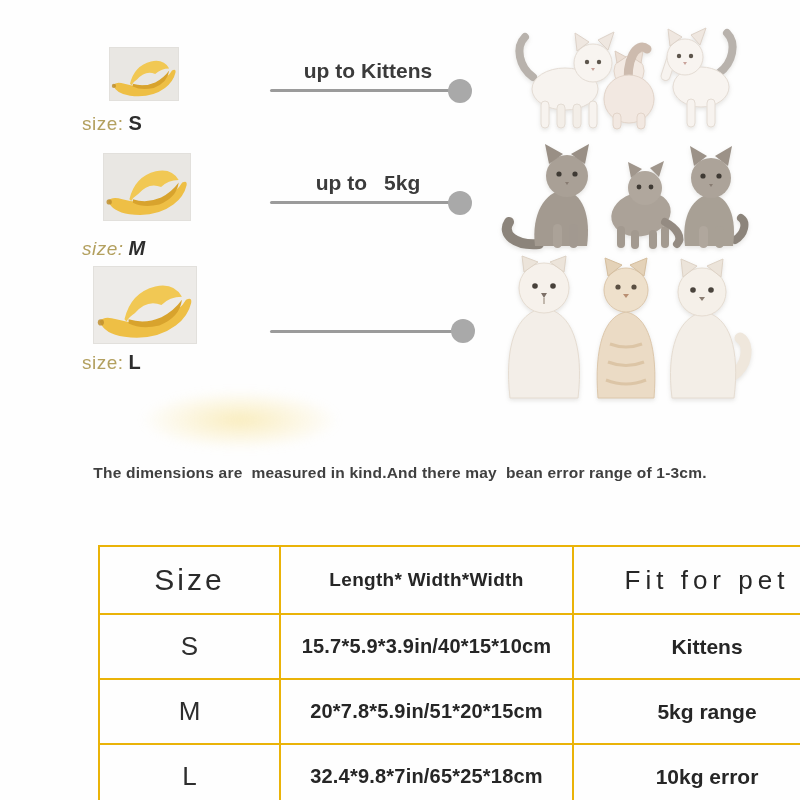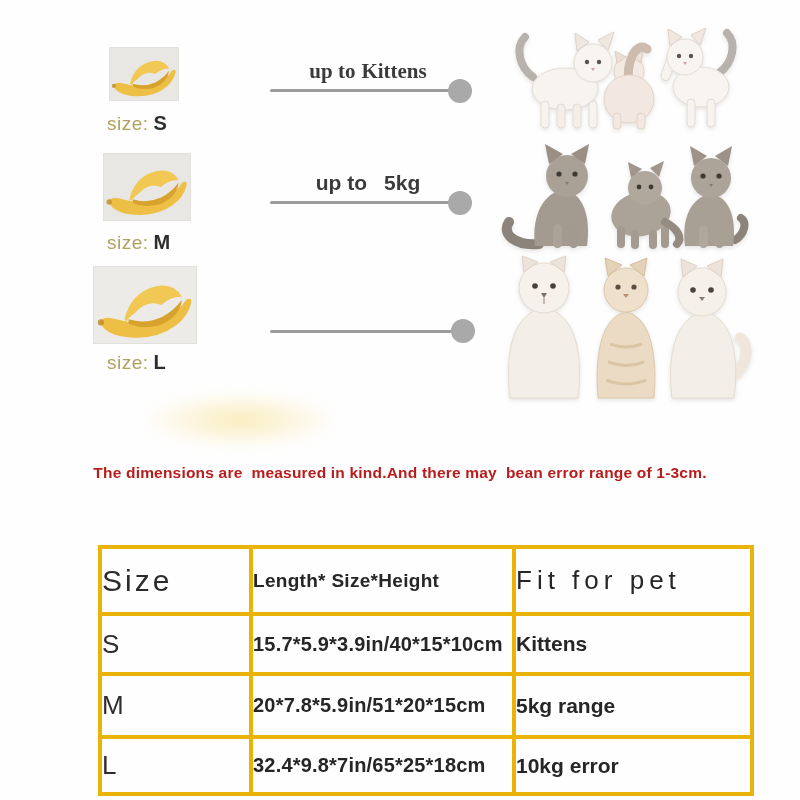--- a/index.html
+++ b/index.html
@@ -8,29 +8,29 @@
     background:#fefefe;overflow:hidden;
     font-family:"Liberation Sans","DejaVu Sans",sans-serif;
     color:#3a3a3a;
   }
   
   .banana-box{position:absolute;background:#e9e7e3;box-shadow:0 0 0 1px #e2e0dc inset;}
   .banana-box svg{display:block;width:100%;height:100%;}
   .box-s{left:109px;top:47px;width:70px;height:54px;}
   .box-m{left:103px;top:153px;width:88px;height:68px;}
   .box-l{left:93px;top:266px;width:104px;height:78px;background:#edebe8;}
-  .size-label{position:absolute;font-size:19px;letter-spacing:.5px;white-space:nowrap;margin-left:25px;}
+  .size-label{position:absolute;font-size:19px;letter-spacing:.5px;white-space:nowrap;}
   .size-label .prefix{color:#b3a05f;}
   .size-label .val{color:#2d2d2d;font-weight:700;font-size:20px;margin-left:5px;}
   .lab-s{left:82px;top:112px;}
-  .lab-m{left:82px;top:231px;}
+  .lab-m{left:82px;top:237px;font-style:italic;}
   .lab-l{left:82px;top:351px;}
   .pointer-text{position:absolute;left:268px;width:200px;text-align:center;
     font-size:21px;font-weight:600;color:#3b3b3b;white-space:nowrap;}
-  .pt-1{top:59px;font-family:Liberation Serif, serif;}
+  .pt-1{top:59px;}
   .pt-2{top:171px;}
   .pt-3{top:299px;}
   .pointer-text .cap{margin-left:17px;}
   .pt-1 .cap{margin-left:6px;}
   .pointer-line{position:absolute;left:270px;width:192px;height:3px;background:#9b9b9b;border-radius:2px;}
   .pl-1{top:89px;}
   .pl-2{top:201px;}
   .pl-3{top:330px;}
   .pointer-dot{position:absolute;width:24px;height:24px;border-radius:50%;background:#a9a9a9;}
   .pd-1{left:448px;top:79px;}
@@ -38,25 +38,25 @@
   .pd-3{left:451px;top:319px;}
   .cats{position:absolute;filter:drop-shadow(0 2px 2px rgba(90,80,70,.15));}
   .cats-kittens{left:505px;top:25px;width:240px;height:105px;}
   .cats-gray{left:498px;top:142px;width:252px;height:112px;}
   .cats-big{left:493px;top:252px;width:262px;height:148px;}
   .ghost{position:absolute;left:140px;top:390px;width:200px;height:60px;
     background:radial-gradient(ellipse at center,rgba(247,224,140,.55),rgba(247,224,140,0) 70%);
     filter:blur(4px);}
   
   .disclaimer{position:absolute;left:0;top:464px;width:800px;text-align:center;
-    font-size:15.5px;font-weight:700;color:#b91c1c;white-space:pre-wrap;letter-spacing:.2px;}
+    font-size:15.5px;font-weight:700;color:#404040;white-space:pre-wrap;letter-spacing:.2px;}
   
   table.spec{position:absolute;left:98px;top:545px;width:640px;
     border-collapse:collapse;table-layout:fixed;color:#262626;}
-  table.spec td{border:4px solid #eab308;text-align:left;vertical-align:middle;padding:0;}
+  table.spec td{border:2px solid #eab308;text-align:center;vertical-align:middle;padding:16px;}
   .col1{width:147px;}
   .col2{width:259px;}
   .col3{width:234px;}
   tr.hdr{height:67px;}
   tr.r1{height:60px;}
   tr.r2{height:63px;}
   tr.r3{height:57px;}
   .h-size{font-size:30px;letter-spacing:3px;color:#2b2b2b;}
   .h-dims{font-size:19px;font-weight:700;letter-spacing:.3px;}
   .h-fit{font-size:26px;letter-spacing:5px;}
@@ -223,21 +223,21 @@
   </svg>
 
   <div class="ghost"></div>
 
   <div class="disclaimer">The dimensions are  measured in kind.And there may  bean error range of 1-3cm.</div>
 
   <table class="spec">
     <tbody>
         <tr class="hdr">
       <td class="col1 h-size">Size</td>
-      <td class="col2 h-dims">Length* Size*Height</td>
+      <td class="col2 h-dims">Length* Width*Width</td>
       <td class="col3 h-fit">Fit for pet</td>
     </tr>
     <tr class="r1">
       <td class="c-size">S</td>
       <td class="c-dims">15.7*5.9*3.9in/40*15*10cm</td>
       <td class="c-fit">Kittens</td>
     </tr>
     <tr class="r2">
       <td class="c-size">M</td>
       <td class="c-dims">20*7.8*5.9in/51*20*15cm</td>

